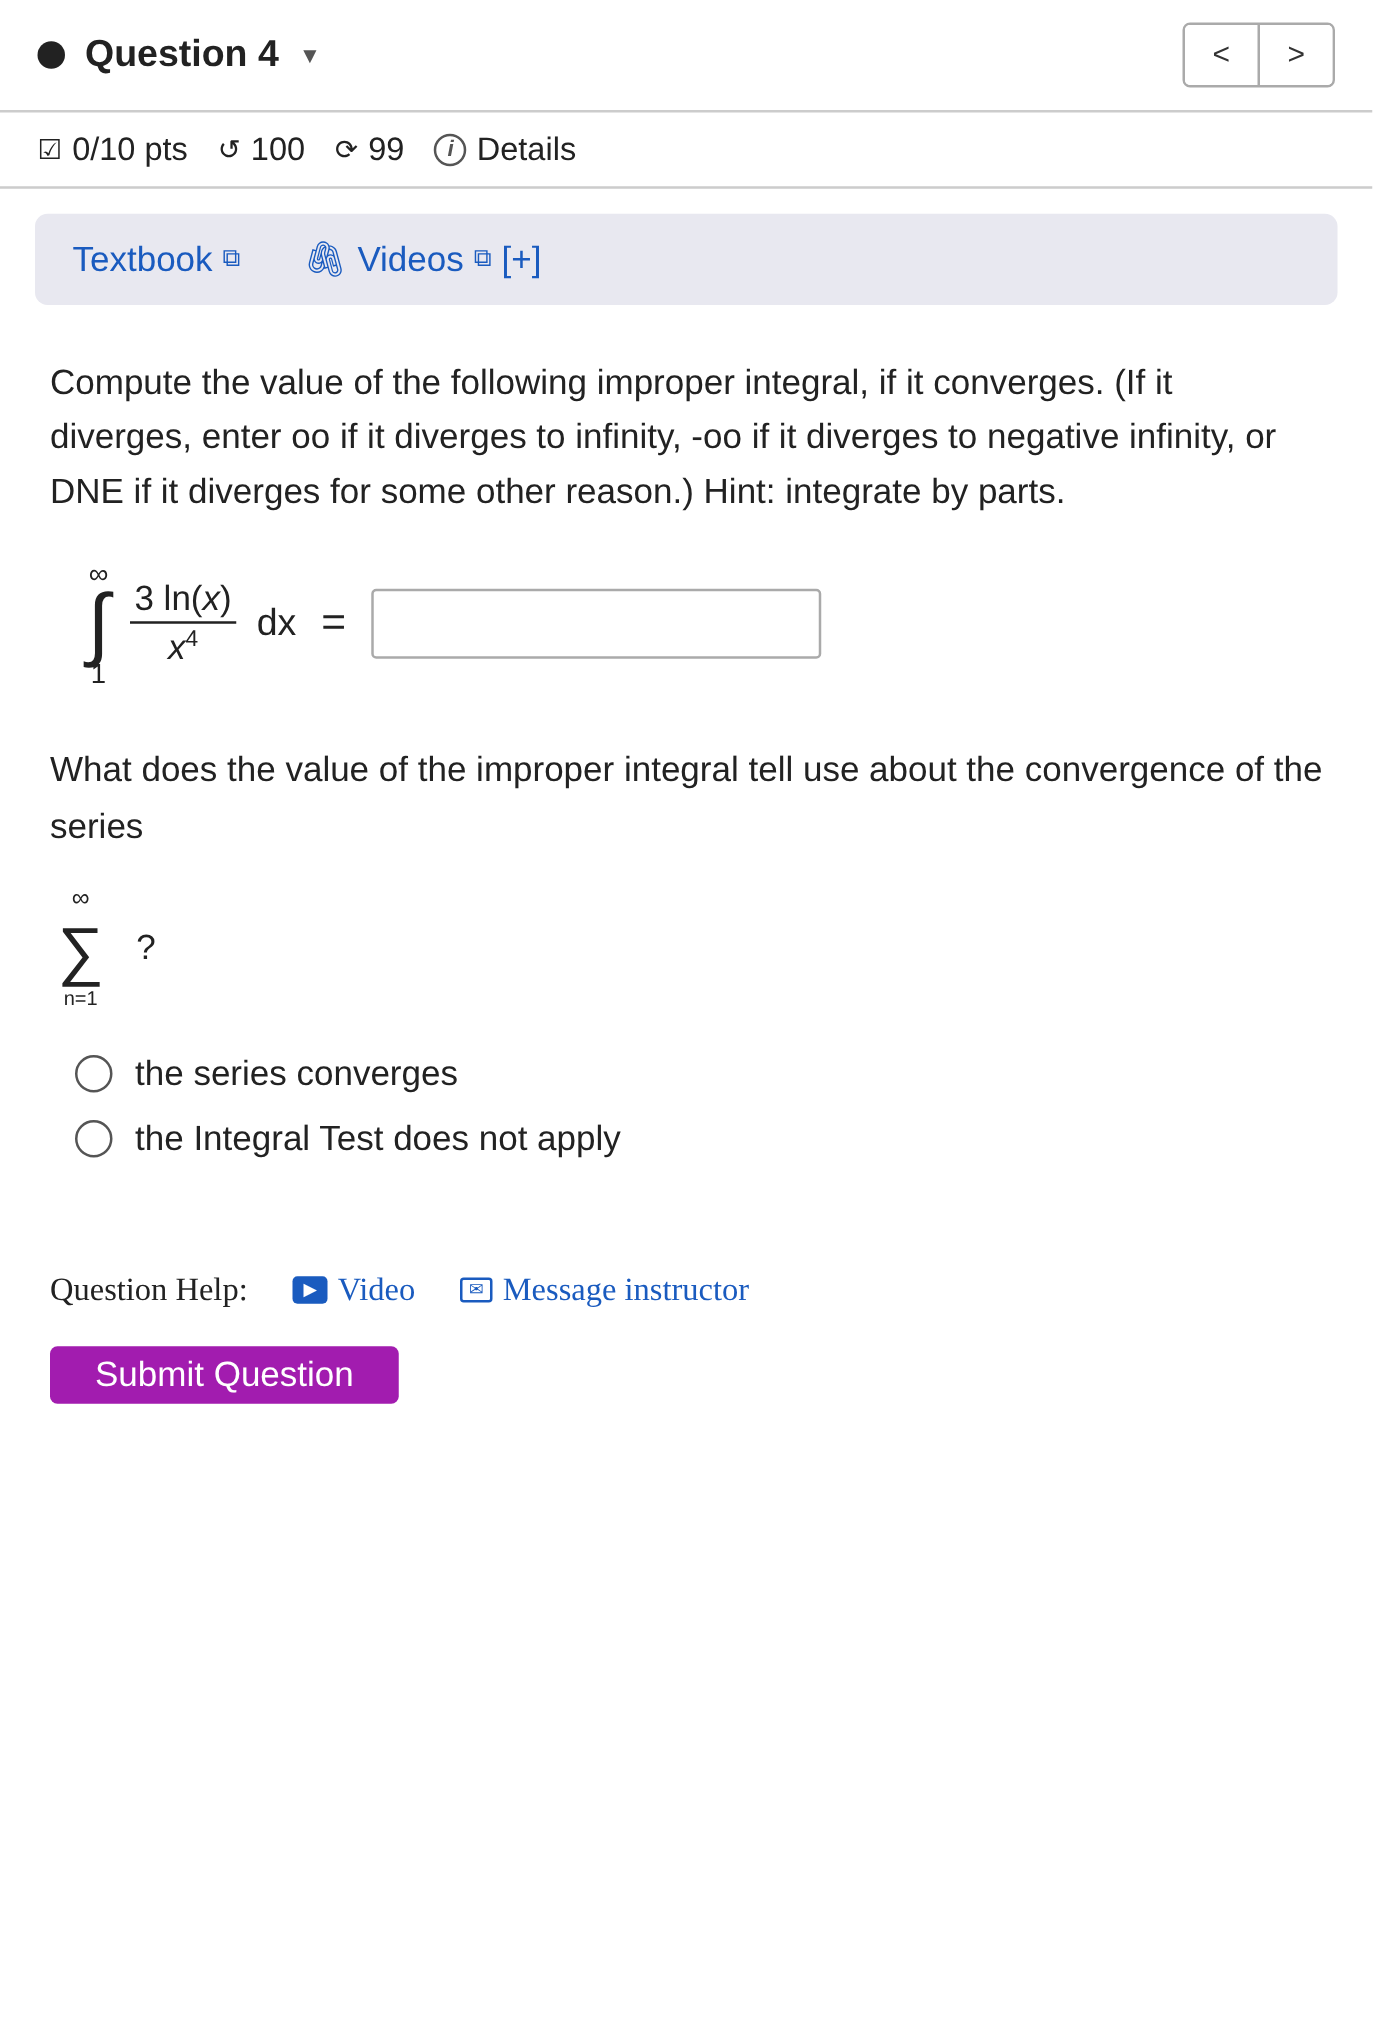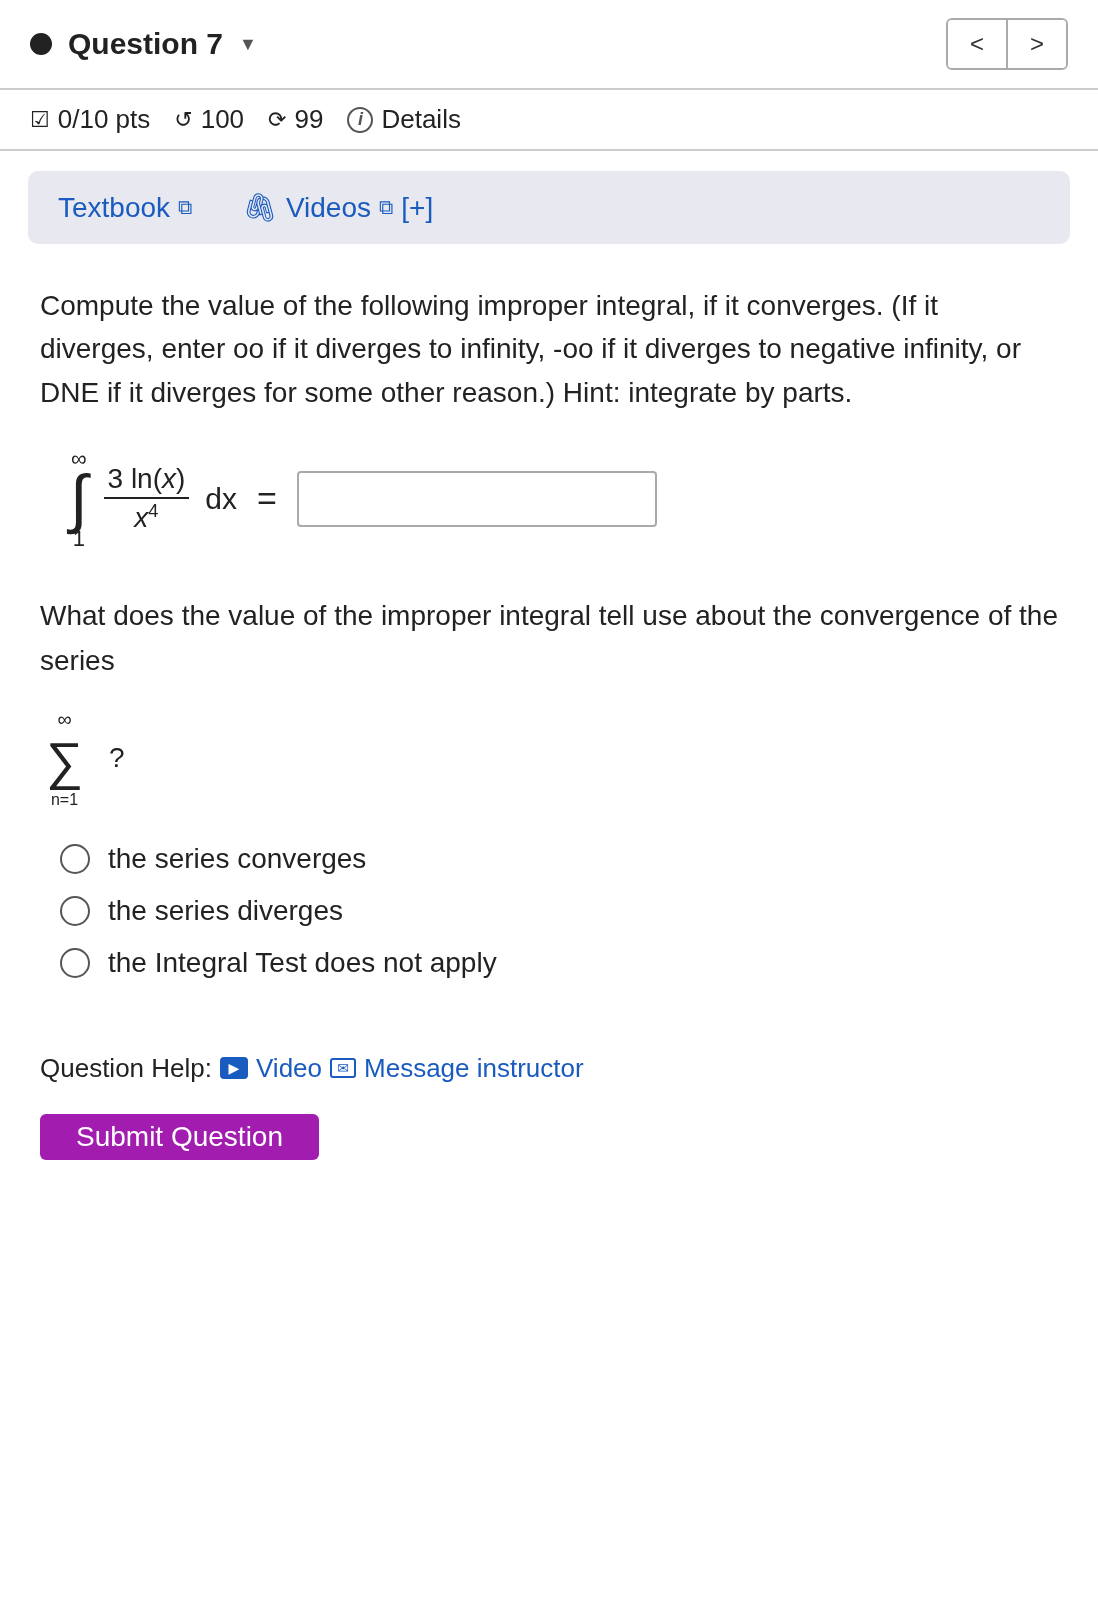--- a/index.html
+++ b/index.html
@@ -279,25 +279,26 @@
       height: 30px;
       border-radius: 50%;
       border: 2px solid #555;
       flex-shrink: 0;
       background: #fff;
       cursor: pointer;
     }
 
     
     .question-help {
-      margin: 4px 0 30px 0;
-      display: flex;
-      align-items: center;
-      gap: 8px;
-      font-size: 26px;
+      margin: 20px 0 30px 0;
+      display: flex;
+      align-items: center;
+      gap: 36px;
+      font-size: 26px;
+      font-family: Liberation Serif, serif;
     }
     .help-label {
       color: #222;
       font-weight: 500;
     }
     .help-link {
       color: #1a5bbf;
       text-decoration: none;
       display: flex;
       align-items: center;
@@ -358,21 +359,21 @@
       font-size: 0.65em;
     }
   </style>
 </head>
 <body>
 
 <div class="page-wrapper">
   <div class="header-bar">
     <div class="header-left">
       <div class="question-dot"></div>
-      <span class="question-title">Question 7</span>
+      <span class="question-title">Question 4</span>
       <span class="dropdown-arrow">▼</span>
     </div>
     <div class="nav-buttons">
       <button class="nav-btn">&lt;</button>
       <button class="nav-btn">&gt;</button>
     </div>
   </div>
 
   <div class="meta-bar">
     <div class="meta-item">
@@ -445,24 +446,20 @@
       </div>
     </div>
 
     <div class="radio-group">
       <label class="radio-item">
         <div class="radio-circle"></div>
         <span>the series converges</span>
       </label>
       <label class="radio-item">
         <div class="radio-circle"></div>
-        <span>the series diverges</span>
-      </label>
-      <label class="radio-item">
-        <div class="radio-circle"></div>
         <span>the Integral Test does not apply</span>
       </label>
     </div>
 
     <div style="height: 40px;"></div>
 
     <div class="question-help">
       <span class="help-label">Question Help:</span>
       <a class="help-link" href="#">
         <span class="video-icon-box">▶</span>

